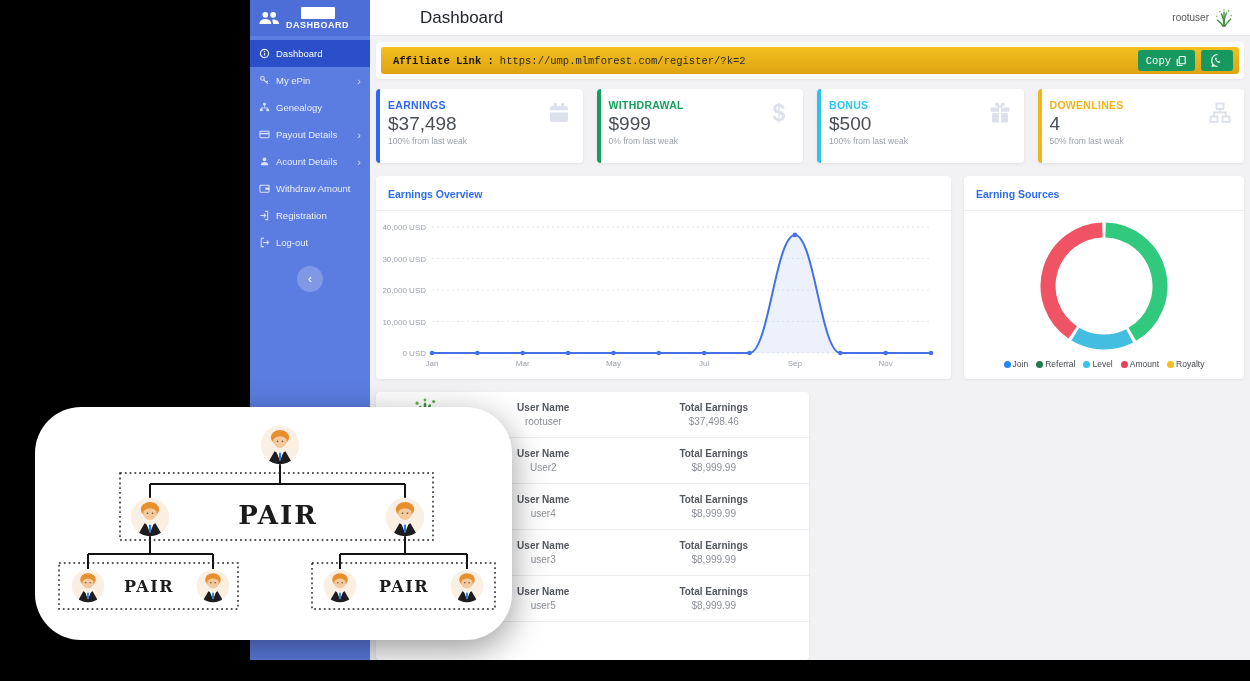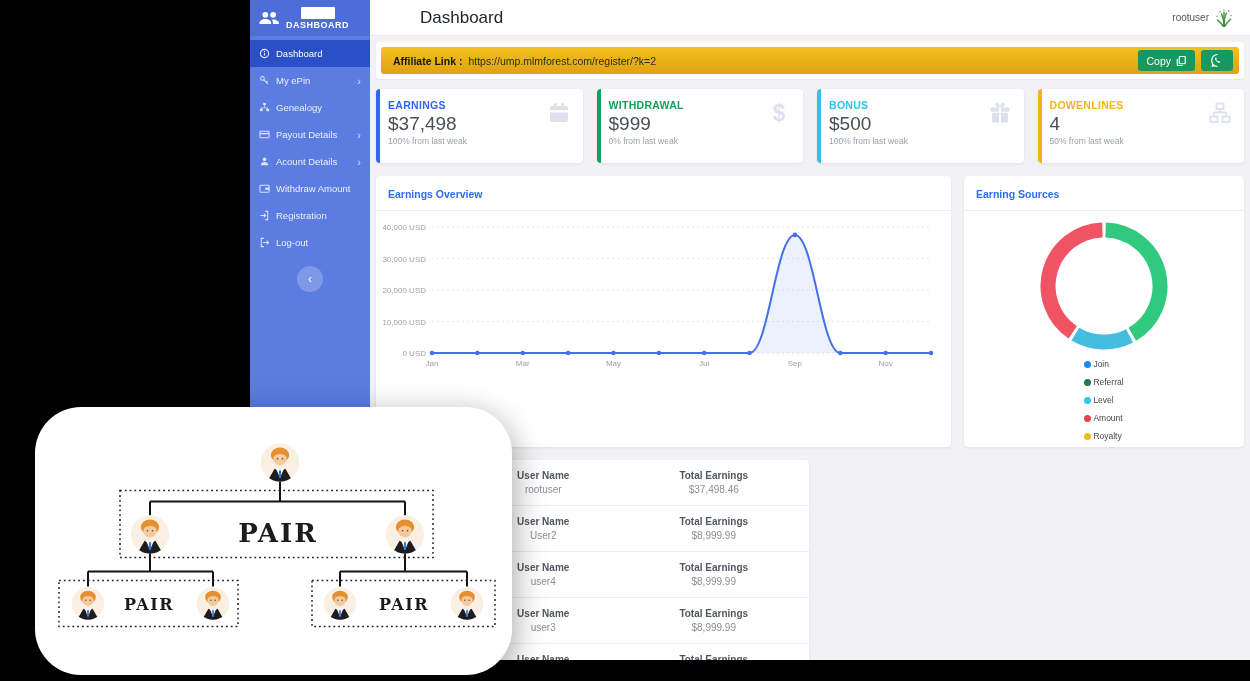--- a/index.html
+++ b/index.html
@@ -27,21 +27,21 @@
   .main { flex:1; display:flex; flex-direction:column; min-width:0; }
   .topbar { height:36px; background:#fff; display:flex; align-items:center; padding:0 16px 0 50px; border-bottom:1px solid #e8e8ea; }
   .page-title { font-size:17px; color:#23272e; font-weight:500; }
   .topbar-right { margin-left:auto; display:flex; align-items:center; gap:5px; }
   .topbar-user { font-size:10px; color:#555; }
   .topbar-avatar { width:20px; height:20px; }
 
   .content { flex:1; padding:6px 6px 0; overflow:hidden; }
 
   
-  .affiliate-card { background:#fff; border-radius:4px; padding:5px; box-shadow:0 1px 2px rgba(0,0,0,.06); margin-bottom:10px; }
+  .affiliate-card { background:#fff; border-radius:4px; padding:5px; box-shadow:0 1px 2px rgba(0,0,0,.06); margin-bottom:10px;font-family:Liberation Mono, monospace; }
   .affiliate-bar { background:linear-gradient(180deg,#f3c01f,#dfa312); border-radius:3px; height:27px; display:flex; align-items:center; padding:0 6px 0 12px; gap:6px; }
   .affiliate-label { font-size:10.5px; font-weight:bold; color:#151515; white-space:nowrap; }
   .affiliate-url { font-size:10.5px; color:#2b2b2b; flex:1; white-space:nowrap; overflow:hidden; }
   .btn-green { background:#17985f; color:#fff; border:none; border-radius:3px; height:21px; font-size:10.5px; display:flex; align-items:center; gap:4px; padding:0 8px; cursor:pointer; font-family:inherit; }
   .btn-wa { width:32px; justify-content:center; padding:0; }
   .btn-icon { width:12px; height:12px; }
   .btn-icon-lg { width:15px; height:15px; }
 
   
   .stats-row { display:grid; grid-template-columns:repeat(4,1fr); gap:14px; margin-bottom:13px; }
@@ -52,21 +52,21 @@
   .stat-icon { position:absolute; right:12px; top:12px; width:24px; height:24px; color:#dde1ec; }
 
   
   .charts-row { display:grid; grid-template-columns:575px 1fr; gap:13px; margin-bottom:13px; }
   .panel { background:#fff; border-radius:4px; box-shadow:0 1px 3px rgba(0,0,0,.08); overflow:hidden; }
   .panel-head { padding:8px 12px; border-bottom:1px solid #ececf0; }
   .panel-title { font-size:10.5px; font-weight:bold; color:#2b6ef2; }
   .chart-body { padding:4px 6px 2px; }
 
   .donut-body { padding:4px 8px 6px; display:flex; flex-direction:column; align-items:center; }
-  .legend { display:flex; gap:8px; justify-content:center; margin-top:2px;flex-direction:column; }
+  .legend { display:flex; gap:8px; justify-content:center; margin-top:2px; }
   .legend-item { display:flex; align-items:center; gap:2px; font-size:8.5px; color:#44484e; }
   .legend-dot { width:7px; height:7px; border-radius:50%; }
 
   
   .bottom-row { display:grid; grid-template-columns:433px 1fr; gap:13px; align-items:start; }
   .sponsors-panel { height:205px; }
   .sponsors-body { position:relative; height:171px; }
   .sponsor-stack { position:absolute; border-radius:10px; }
   .stack-teal { left:123px; top:12px; width:146px; height:148px; background:#2f9f7a; transform:rotate(-1deg); }
   .stack-orange { left:129px; top:8px; width:146px; height:154px; background:#e2920f; transform:rotate(-0.5deg); }
@@ -77,21 +77,21 @@
   .sponsor-ref-count { color:#fff; font-weight:bold; font-size:12px; margin-top:8px; }
 
   .earners-panel { height:268px; }
   .earner-row { display:flex; align-items:center; padding:6px 10px; border-bottom:1px solid #ececf0; height:46px; }
   .earner-avatar { width:38px; height:38px; margin:0 14px 0 20px; flex:none; }
   .earner-col { flex:1; text-align:center; }
   .earner-col-label { font-size:10px; font-weight:bold; color:#53575e; }
   .earner-col-value { font-size:10px; color:#8b8f96; margin-top:3px; }
 
   
-  .tree-overlay { position:absolute; left:35px; top:407px; width:477px; height:268px; background:#fff; border-radius:46px; box-shadow:0 10px 34px rgba(0,0,0,.4); z-index:50; }
+  .tree-overlay { position:absolute; left:35px; top:407px; width:477px; height:233px; background:#fff; border-radius:46px; box-shadow:0 10px 34px rgba(0,0,0,.4); z-index:50; }
   .tree-svg { width:100%; height:100%; }
   .pair-big { font-family:"DejaVu Serif", serif; font-weight:bold; font-size:26px; letter-spacing:2px; fill:#1b1b1b; }
   .pair-small { font-family:"DejaVu Serif", serif; font-weight:bold; font-size:16px; letter-spacing:1.5px; fill:#1b1b1b; }
 
   .axis-text { font-size:8px; fill:#9aa0a8; font-family:"Liberation Sans", sans-serif; }
 </style>
 </head>
 <body>
 
 <svg width="0" height="0" style="position:absolute" aria-hidden="true">

